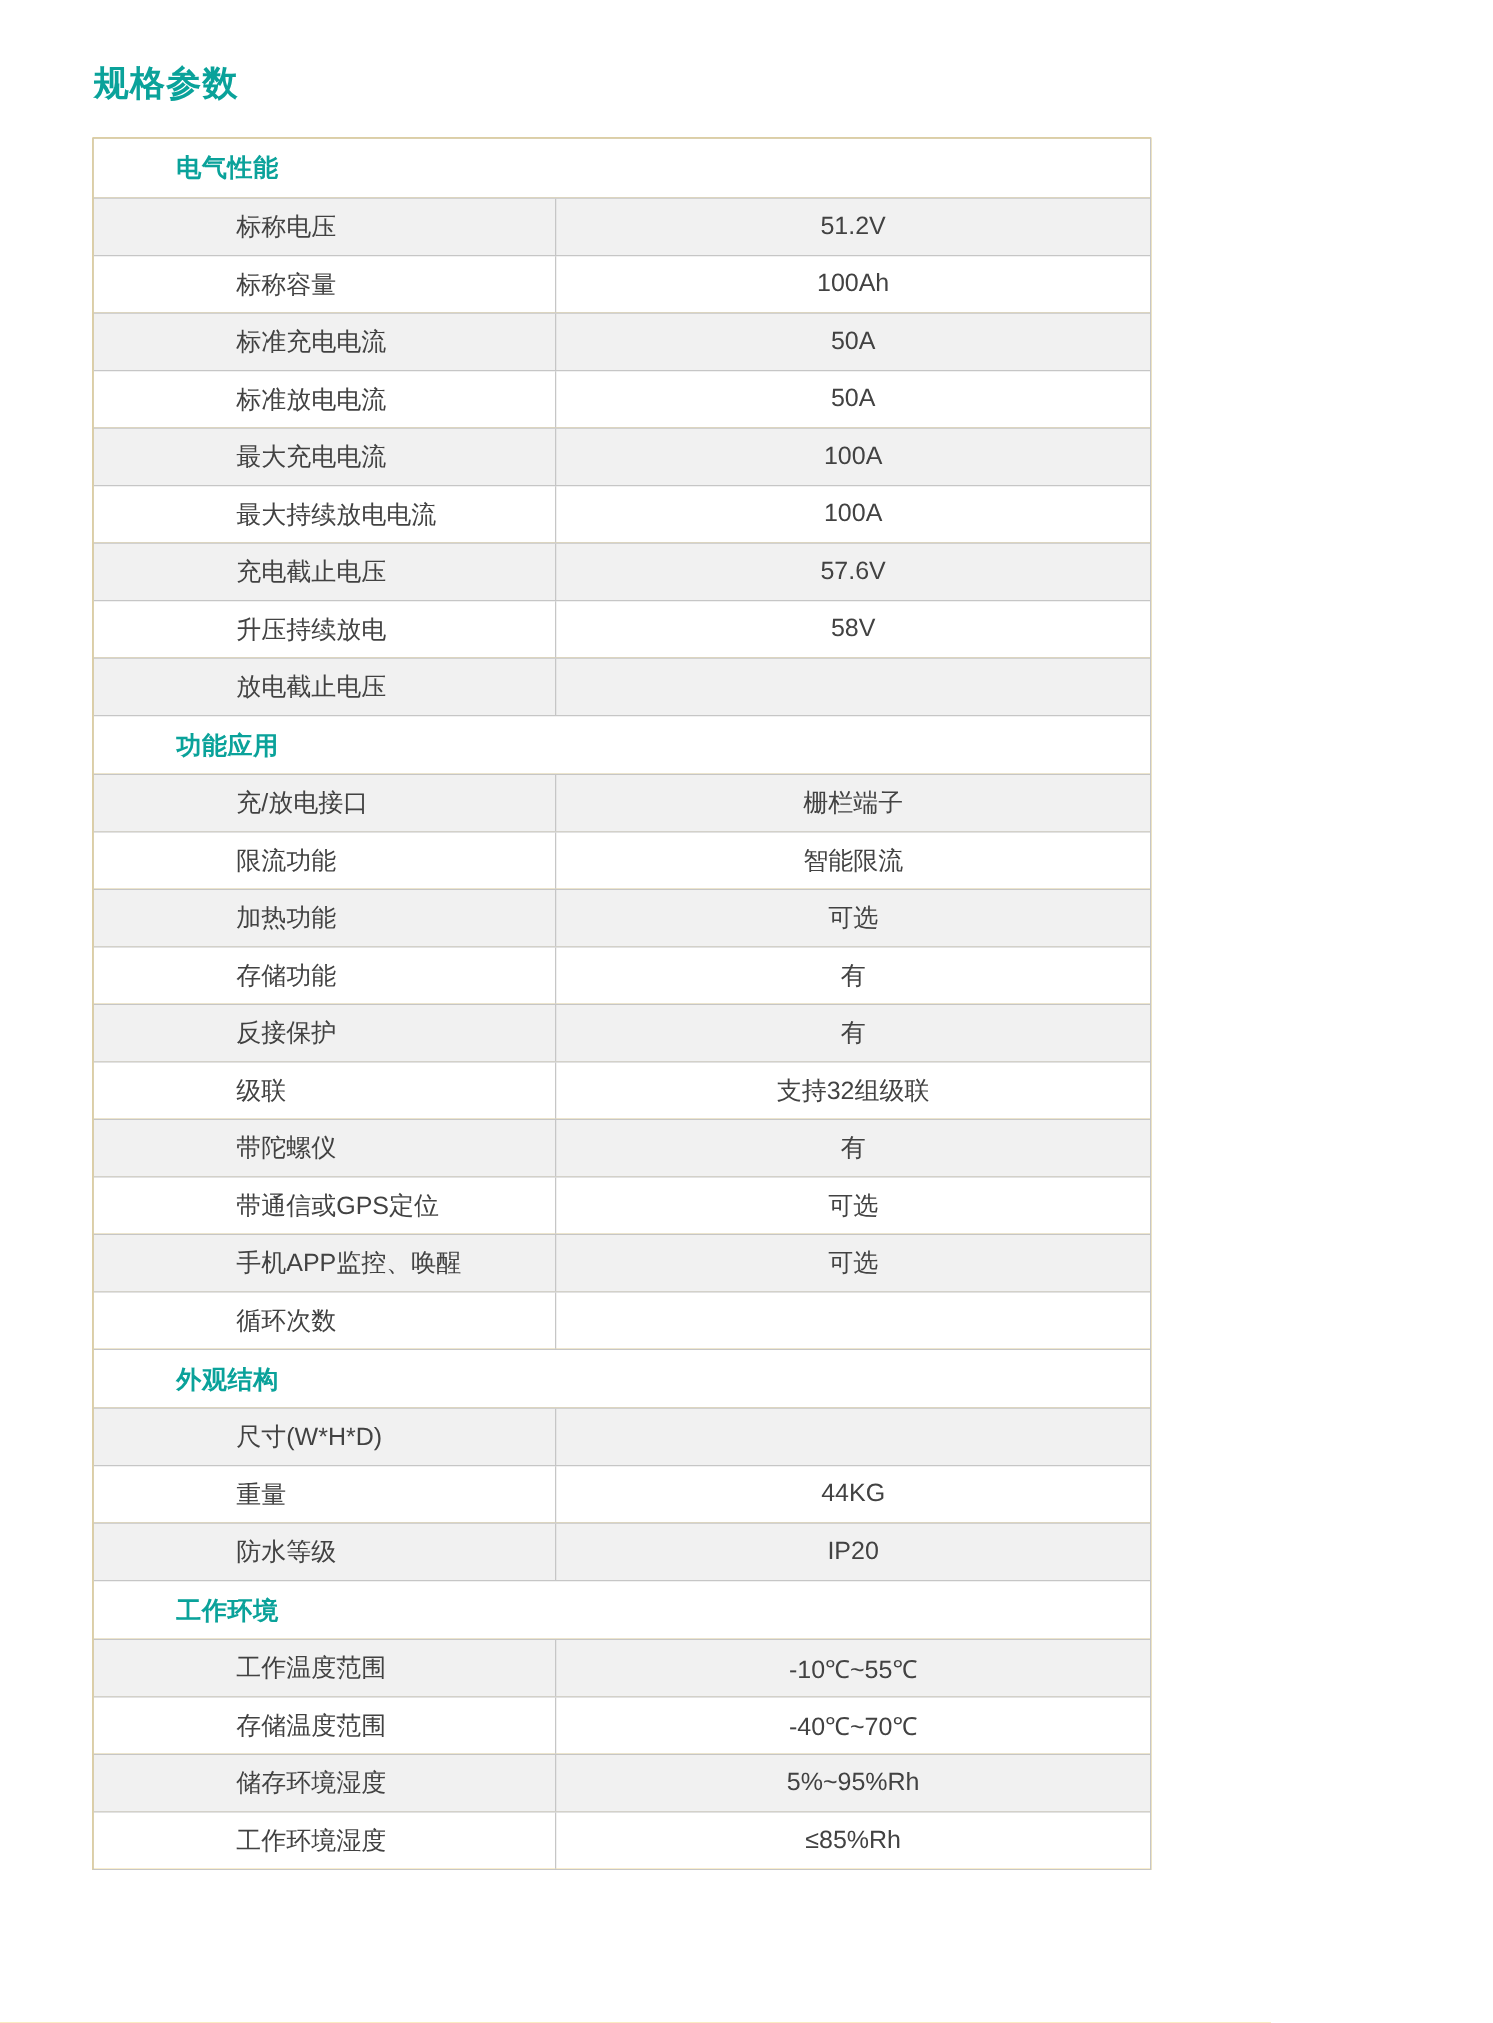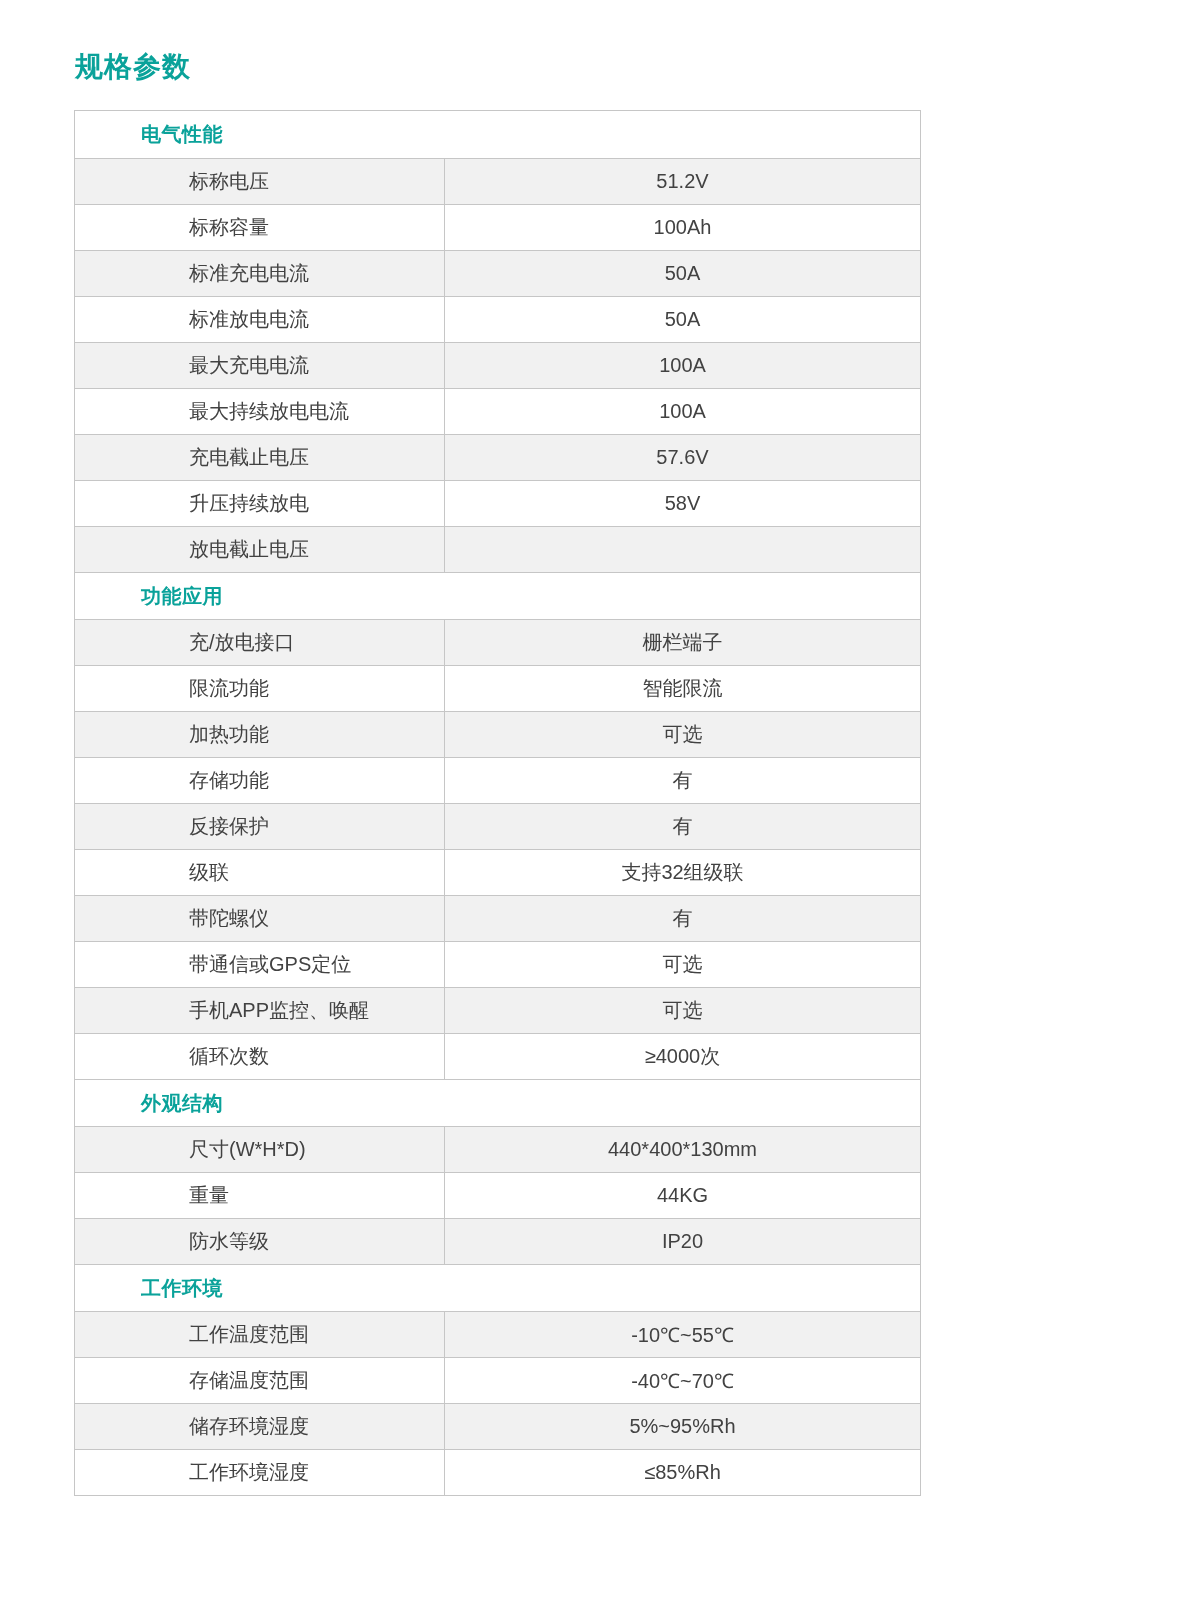--- a/index.html
+++ b/index.html
@@ -159,28 +159,26 @@
       <div class="row data-row">
         <div class="cell-label">带通信或GPS定位</div>
         <div class="cell-value">可选</div>
       </div>
       <div class="row data-row striped">
         <div class="cell-label">手机APP监控、唤醒</div>
         <div class="cell-value">可选</div>
       </div>
       <div class="row data-row">
         <div class="cell-label">循环次数</div>
-        <div class="cell-value">≥4000次</div>
       </div>
       <div class="row section-row">
         <span class="section-title">外观结构</span>
       </div>
       <div class="row data-row striped">
         <div class="cell-label">尺寸(W*H*D)</div>
-        <div class="cell-value">440*400*130mm</div>
       </div>
       <div class="row data-row">
         <div class="cell-label">重量</div>
         <div class="cell-value">44KG</div>
       </div>
       <div class="row data-row striped">
         <div class="cell-label">防水等级</div>
         <div class="cell-value">IP20</div>
       </div>
       <div class="row section-row">

